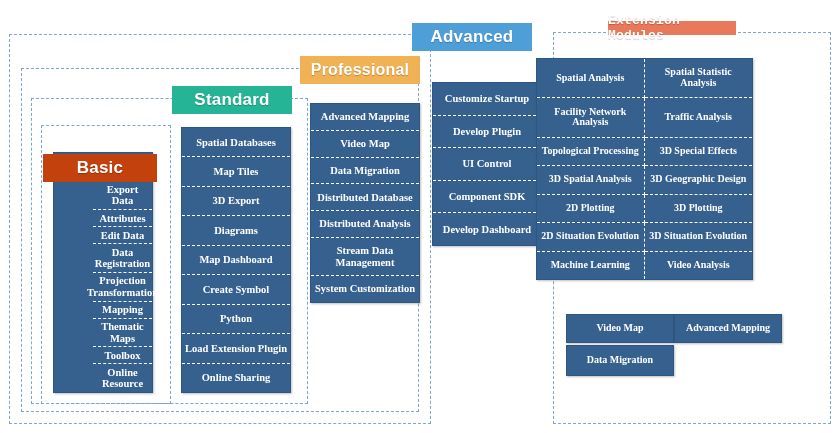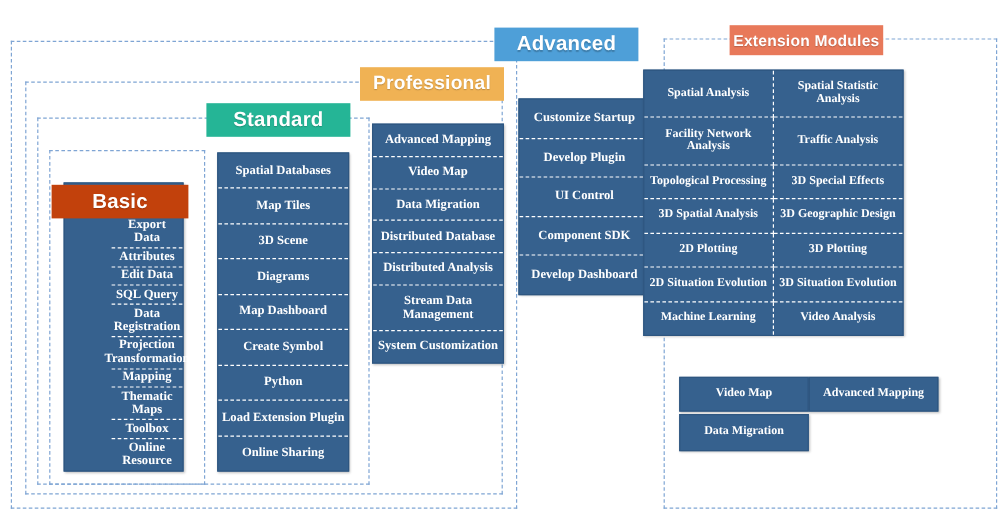--- a/index.html
+++ b/index.html
@@ -126,43 +126,42 @@
 </div>
 
 <div class="chip" style="left:300px; top:56px; width:120px; height:28px; background:#f0b254; font-size:16px;">
   <span>Professional</span>
 </div>
 
 <div class="chip" style="left:412px; top:23px; width:120px; height:28px; background:#4e9fd8; font-size:17px;">
   <span>Advanced</span>
 </div>
 
-<div class="chip" style="left:608px; top:21px; width:128px; height:25px; background:#e8795a; font-size:13px;">
+<div class="chip" style="left:608px; top:21px; width:128px; height:14px; background:#e8795a; font-size:13px;font-family:Liberation Mono, monospace;">
   <span>Extension Modules</span>
 </div>
 
 <div class="stack" style="left:53px; top:152px; width:100px; height:241px; font-size:10.5px;padding-left:39px;">
   <div class="tile">Import Data</div>
   <div class="tile">Export Data</div>
   <div class="tile">Attributes</div>
   <div class="tile">Edit Data</div>
-  <div class="tile">SQL Query</div>
   <div class="tile">Data Registration</div>
   <div class="tile">Projection
 Transformation</div>
   <div class="tile">Mapping</div>
   <div class="tile">Thematic Maps</div>
   <div class="tile">Toolbox</div>
   <div class="tile">Online Resource</div>
 </div>
 
 <div class="stack" style="left:181px; top:127px; width:110px; height:266px; font-size:10.5px;">
   <div class="tile">Spatial Databases</div>
   <div class="tile">Map Tiles</div>
-  <div class="tile">3D Scene</div>
+  <div class="tile">3D Export</div>
   <div class="tile">Diagrams</div>
   <div class="tile">Map Dashboard</div>
   <div class="tile">Create Symbol</div>
   <div class="tile">Python</div>
   <div class="tile">Load Extension Plugin</div>
   <div class="tile">Online Sharing</div>
 </div>
 
 <div class="stack" style="left:310px; top:103px; width:110px; height:200px; font-size:10.5px;">
   <div class="tile">Advanced Mapping</div>

